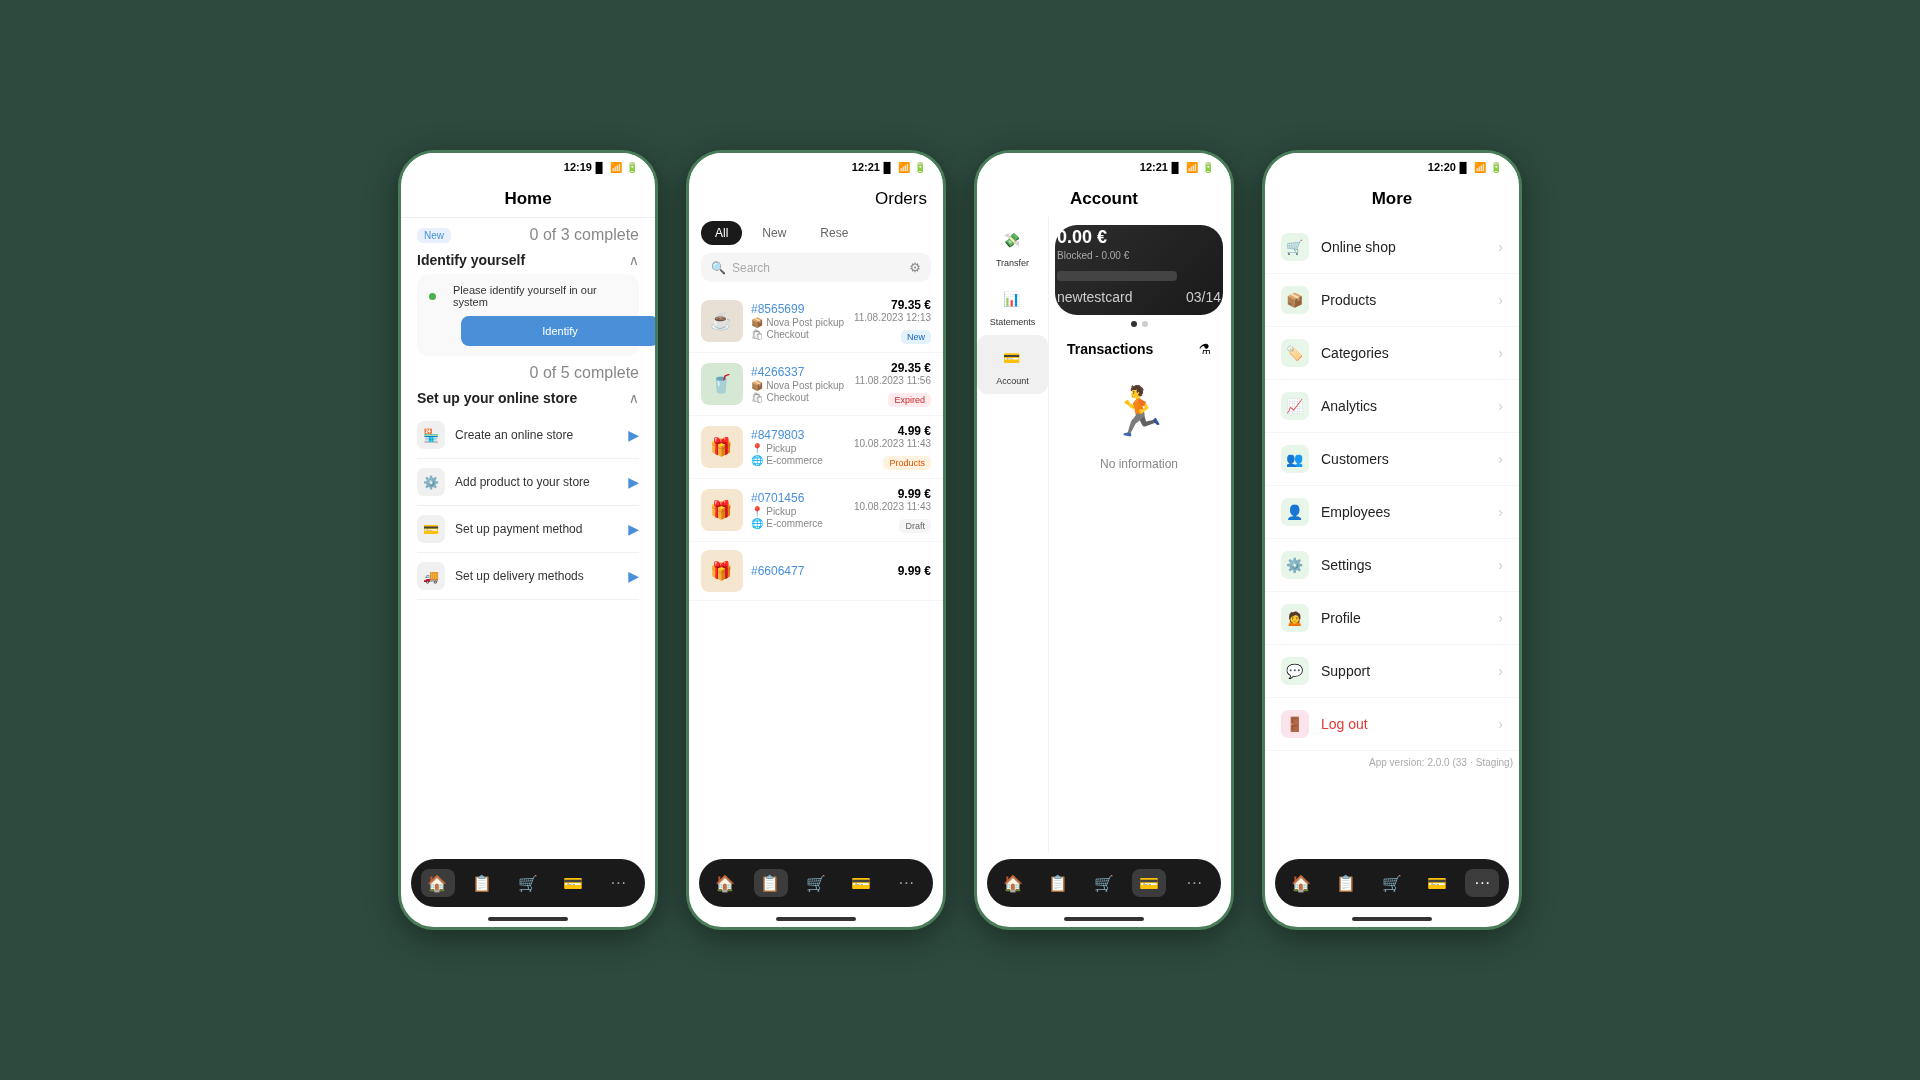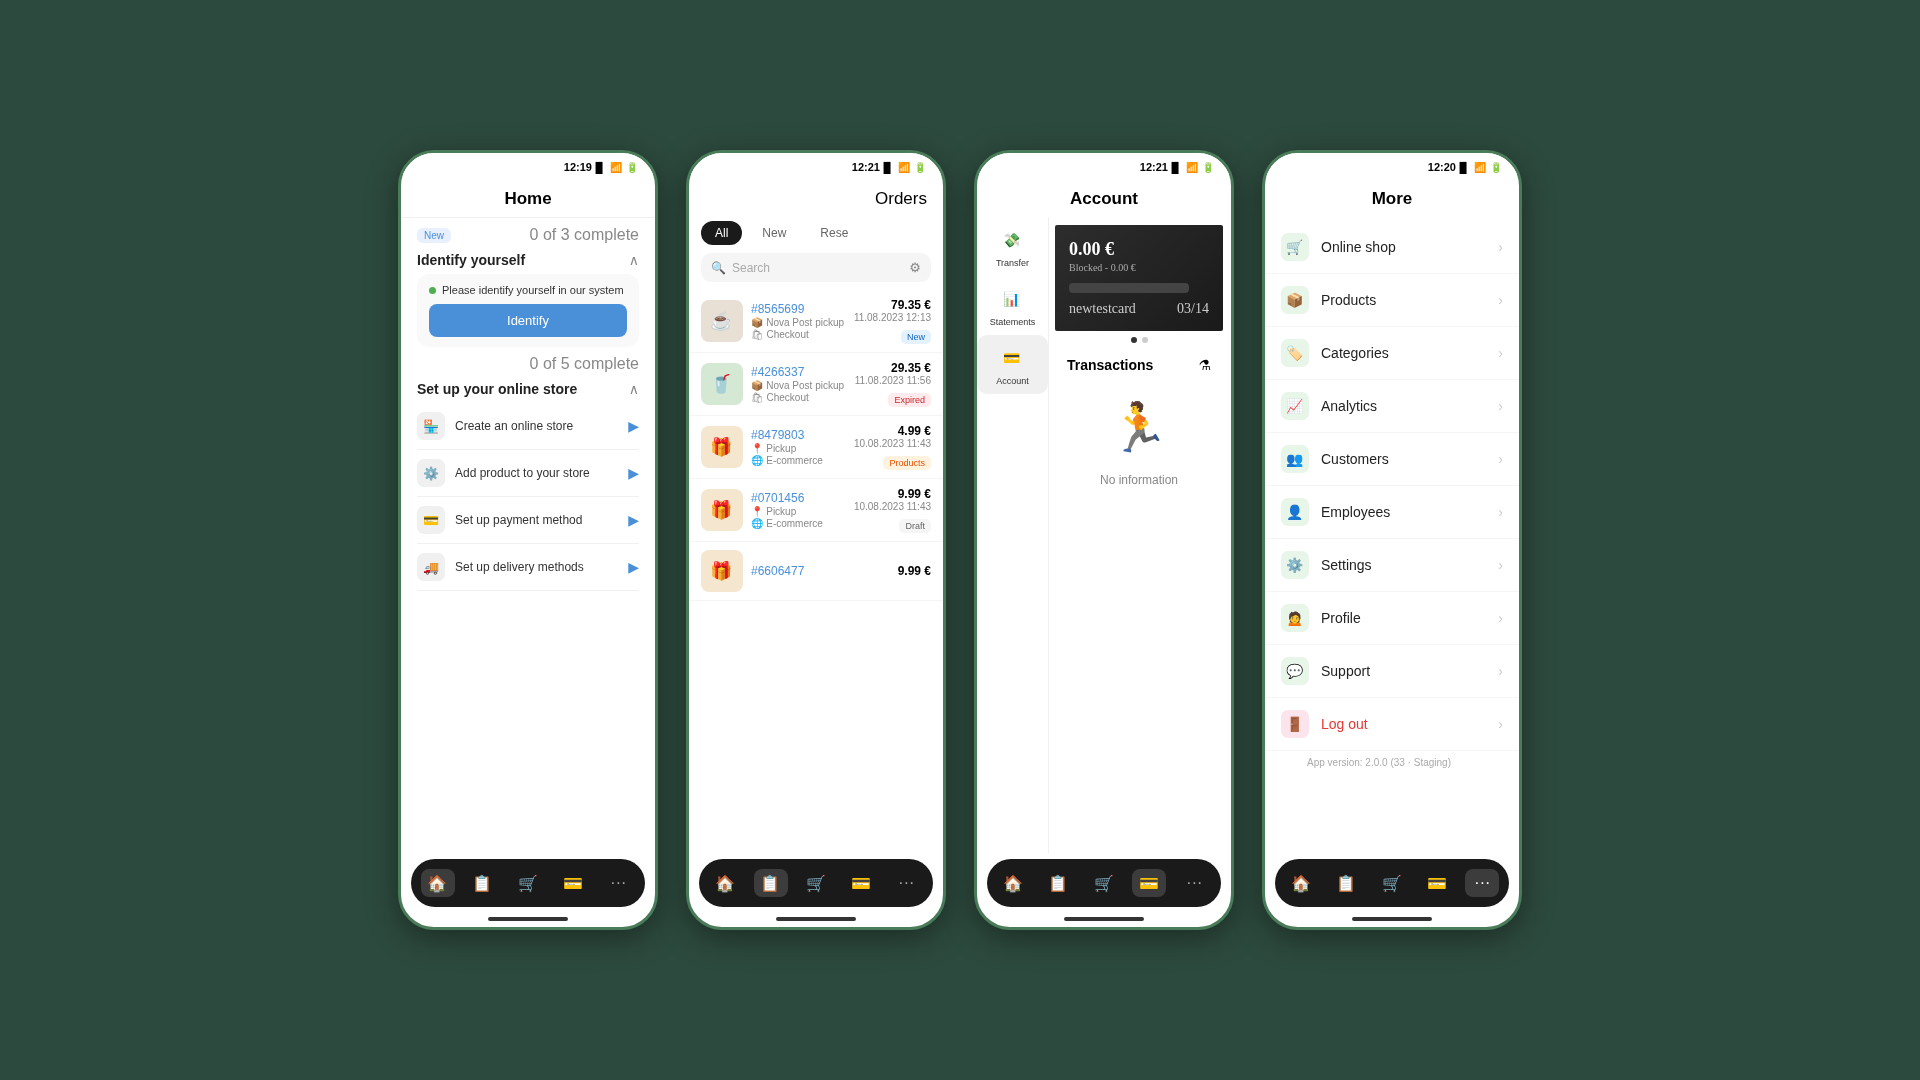--- a/index.html
+++ b/index.html
@@ -110,44 +110,45 @@
     .identify-box {
       background: #f9f9f9;
       border-radius: 12px;
       padding: 10px 12px;
       margin-bottom: 8px;
     }
 
     .identify-indicator {
       display: flex;
       align-items: center;
-      gap: 6px;
+      gap: 17px;
       font-size: 11px;
       color: #333;
       margin-bottom: 8px;
     }
 
     .dot-green {
       width: 7px;
       height: 7px;
       border-radius: 50%;
       background: #4caf50;
       flex-shrink: 0;
     }
 
     .identify-btn {
       background: #4a90d9;
       color: #fff;
       border: none;
       border-radius: 8px;
       width: 100%;
       padding: 9px;
-      font-size: 13px;
+      font-size: 11px;
       font-weight: 500;
       cursor: pointer;
+      margin-left: 32px;
     }
 
     .task-item {
       display: flex;
       align-items: center;
       padding: 9px 0;
       border-bottom: 1px solid #f0f0f0;
       gap: 10px;
     }
 
@@ -360,26 +361,25 @@
       height: 30px;
       border-radius: 50%;
       display: flex;
       align-items: center;
       justify-content: center;
       font-size: 14px;
     }
 
     .bank-card {
       background: linear-gradient(135deg, #2d2d2d 0%, #1a1a1a 100%);
-      border-radius: 2px;
-      padding: 14px;
+      border-radius: 22px;
+      padding: 2px;
       color: #fff;
       position: relative;
       min-height: 90px;
-      font-family: Liberation Serif, serif;
     }
 
     .card-balance {
       font-size: 18px;
       font-weight: 600;
       margin-bottom: 2px;
     }
 
     .card-blocked {
       font-size: 10px;
@@ -496,25 +496,24 @@
       color: #222;
       flex: 1;
     }
 
     .menu-chevron {
       color: #ccc;
       font-size: 14px;
     }
 
     .app-version {
-      text-align: left;
+      text-align: right;
       font-size: 10px;
       color: #aaa;
       padding: 6px;
-      margin-left: 36px;
     }
 
     .account-layout {
       display: flex;
       flex: 1;
       position: relative;
       overflow: hidden;
     }
 
     .left-sidebar {

